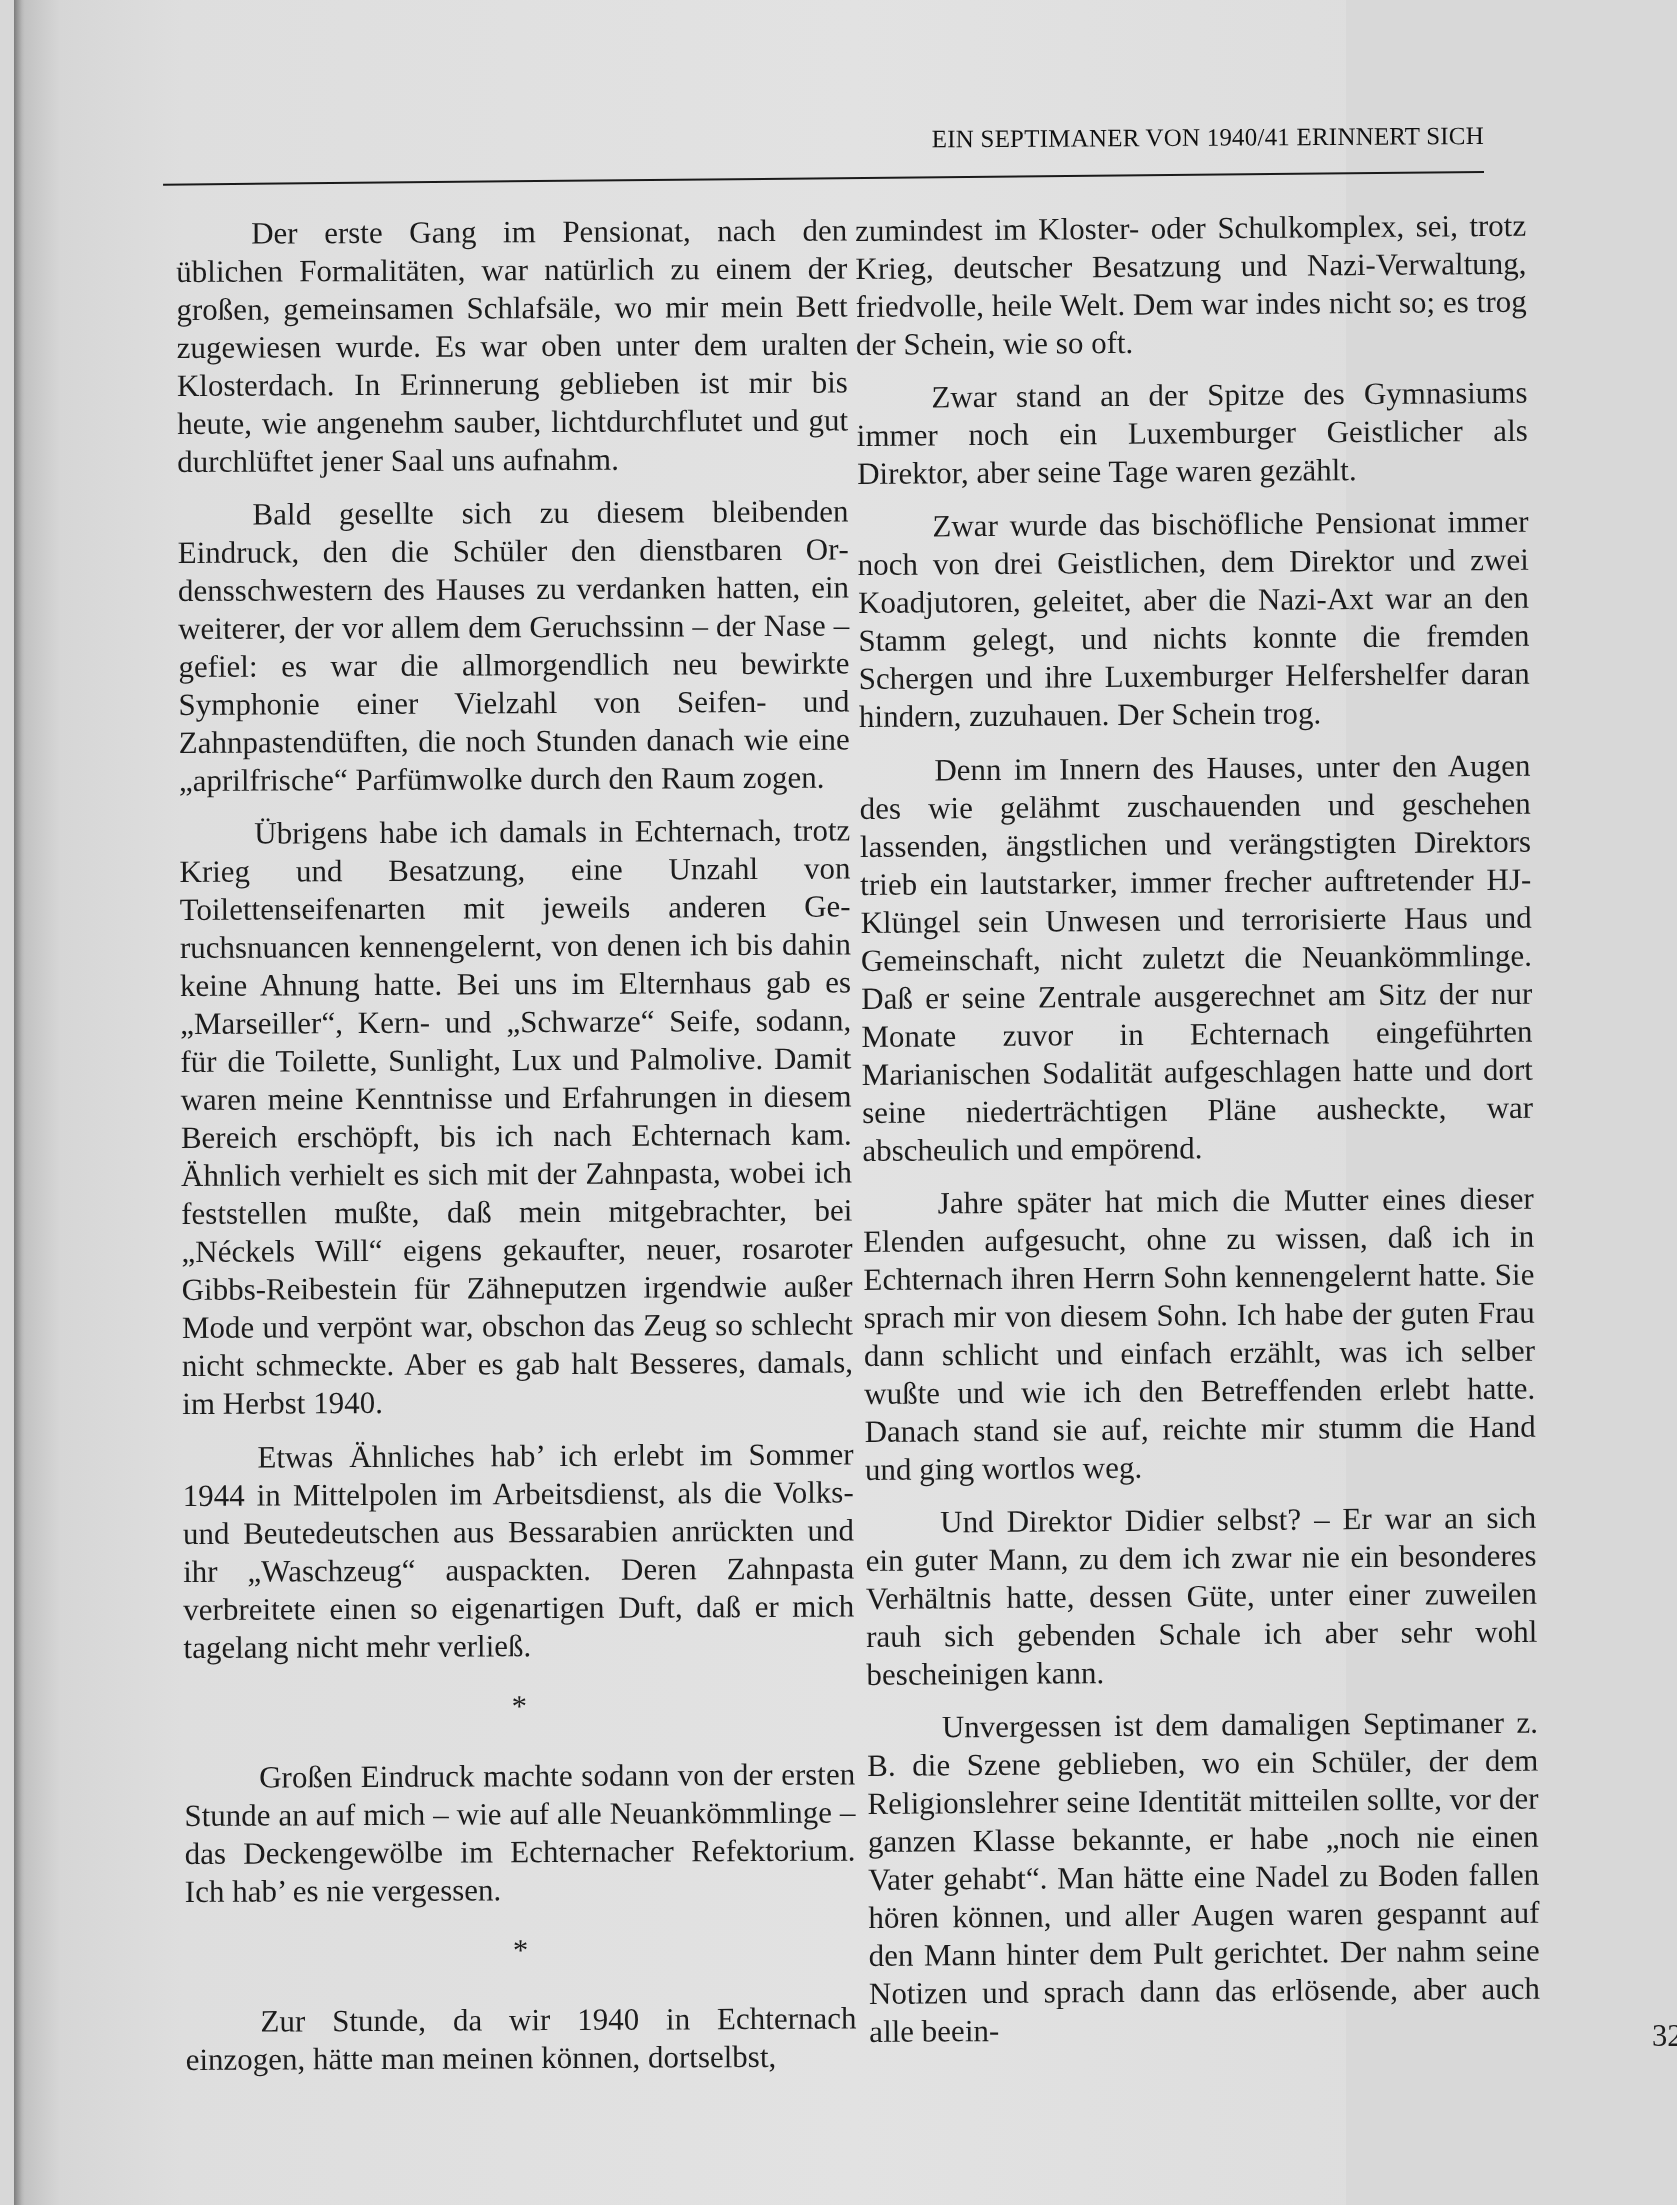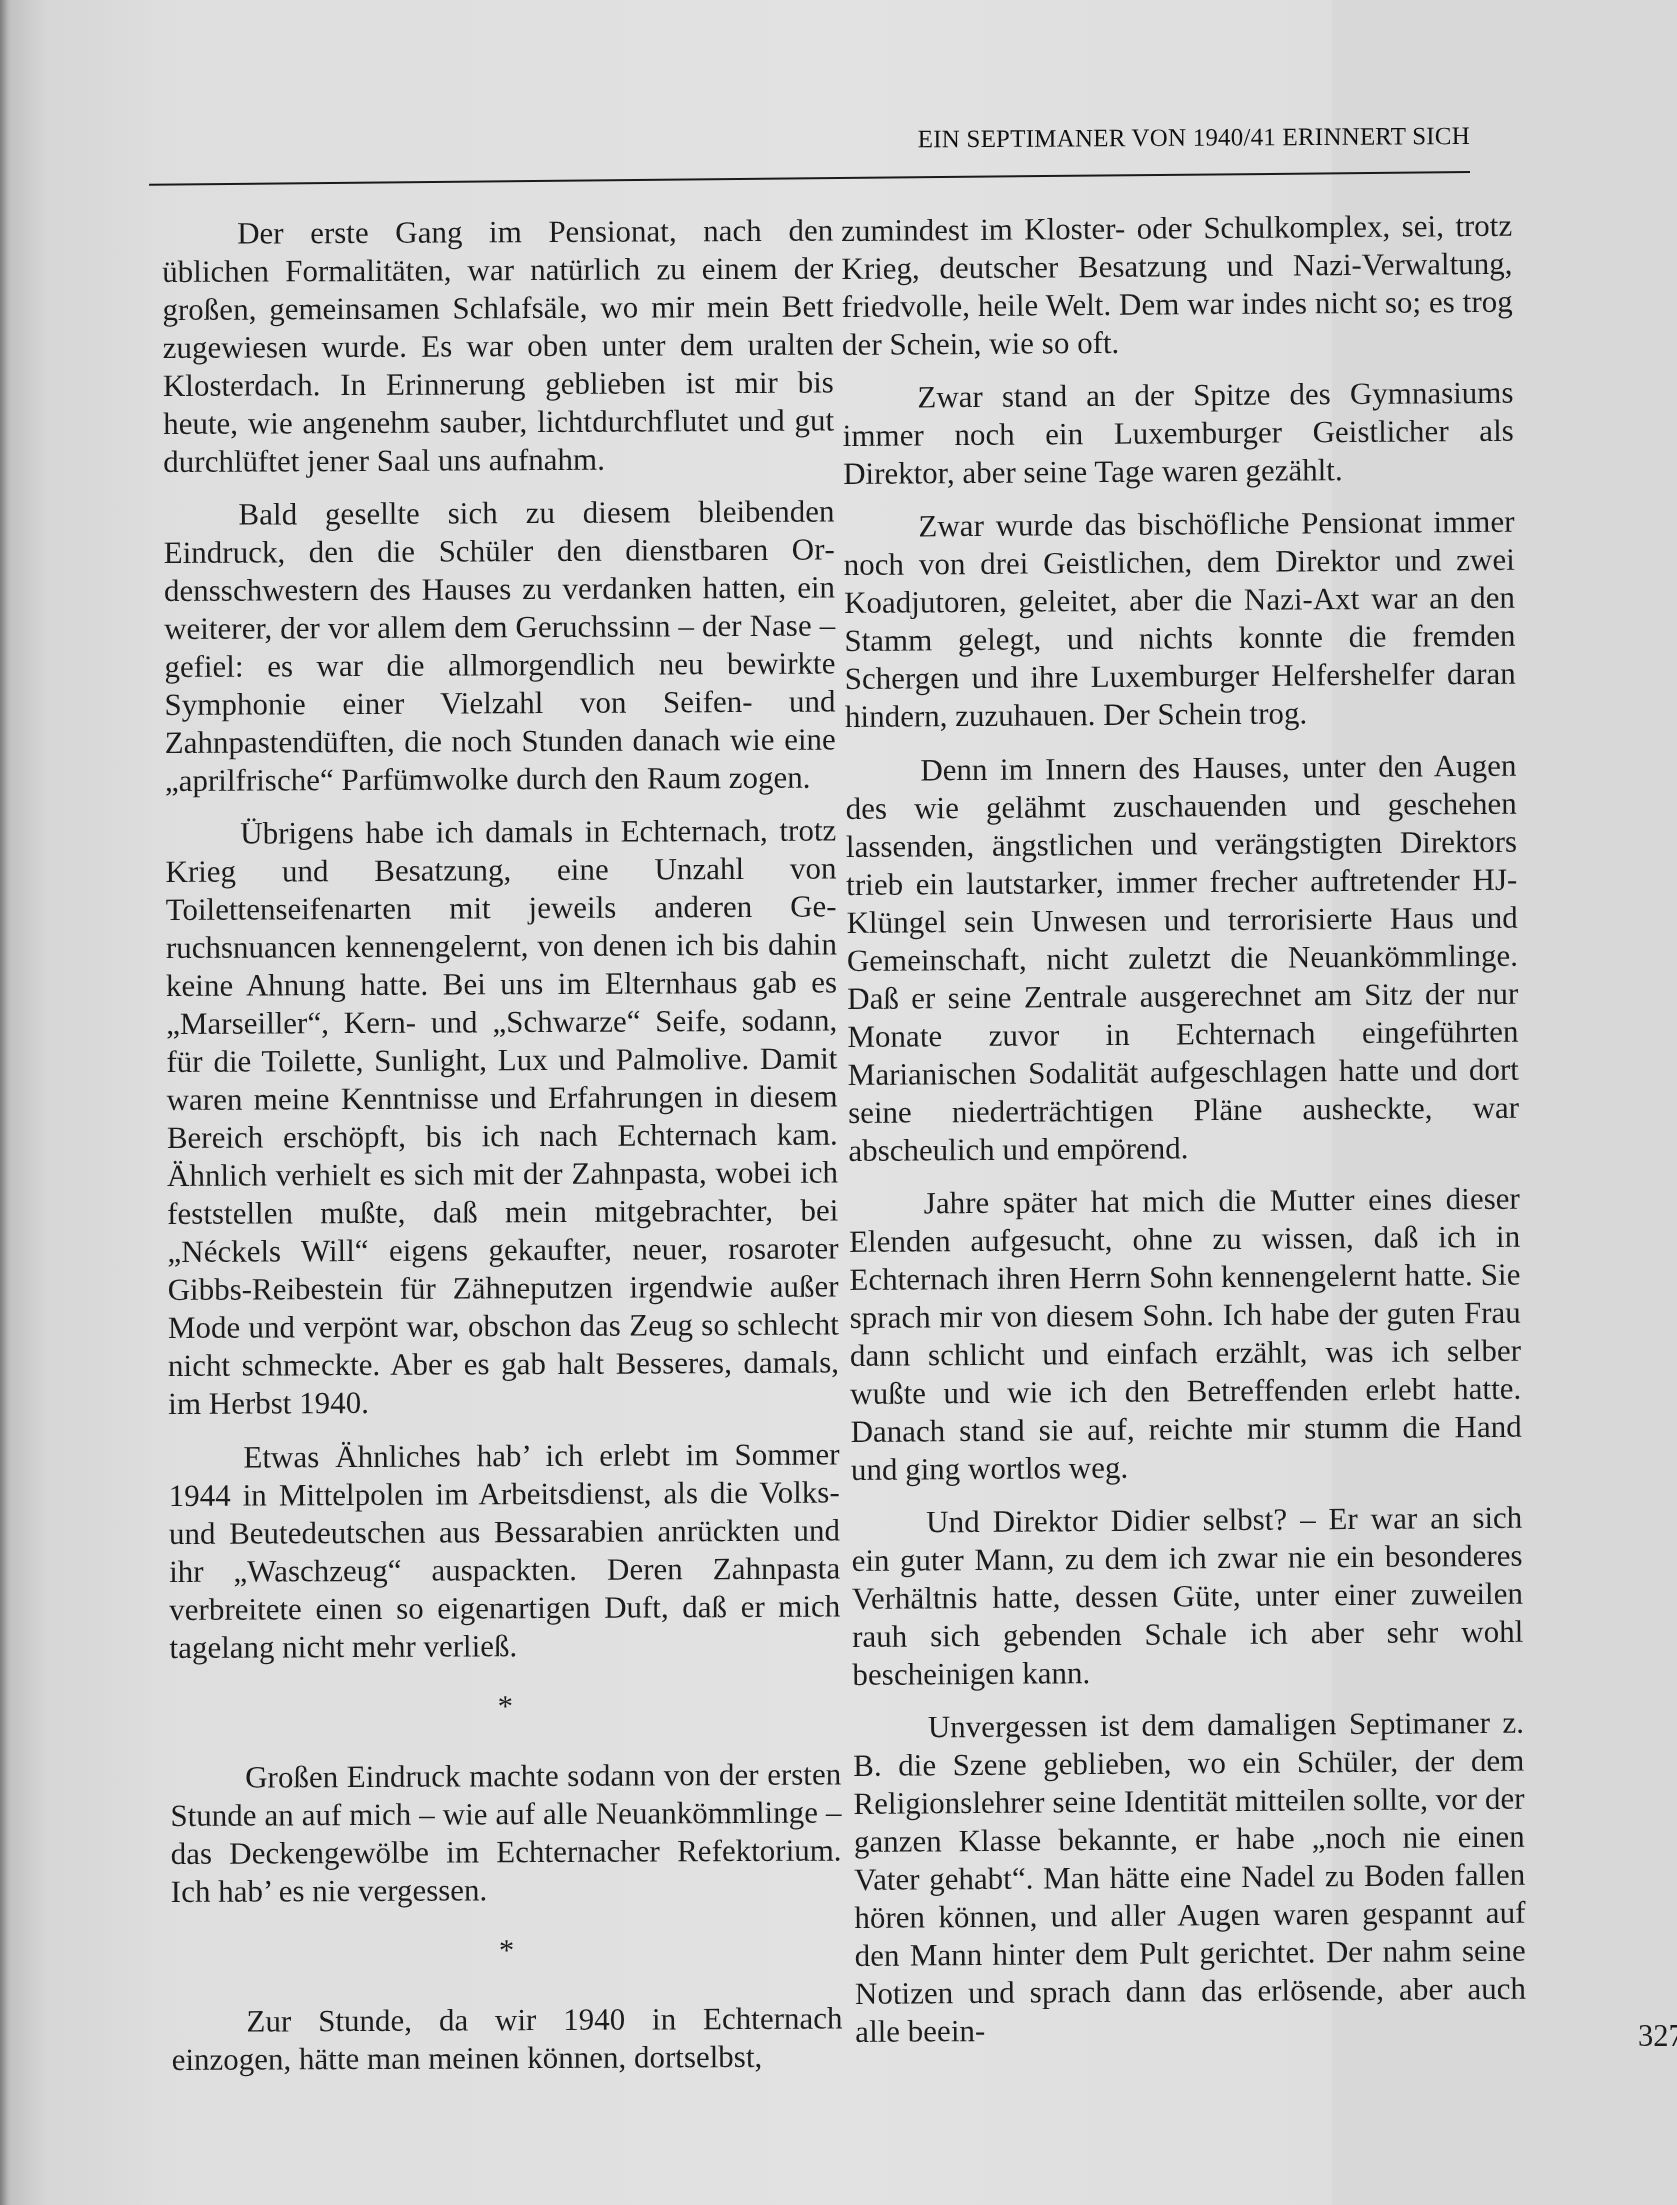--- a/index.html
+++ b/index.html
@@ -10,21 +10,21 @@
     width: 1678px;
     height: 2205px;
     position: relative;
     overflow: hidden;
     background: #d8d8d8;
     font-family: "Liberation Serif", "DejaVu Serif", serif;
     color: #1c1c1c;
   }
   .page {
     position: absolute;
-    left: 0; top: 0;
+    left: 14px; top: 0;
     width: 1332px; height: 2205px;
     background:
       linear-gradient(to right, #9a9a9a 0px, #c2c2c2 10.7px, #d6d6d6 46px, #dedede 168px, #e2e2e2 838px, #dcdcdc 1524px, #d4d4d4 1678px);
   }
   .page::before {
     content: "";
     position: absolute;
     left: 0; top: 0; bottom: 0;
     width: 7.6px;
     background: linear-gradient(to right, #7d7d7d, #b8b8b8);

